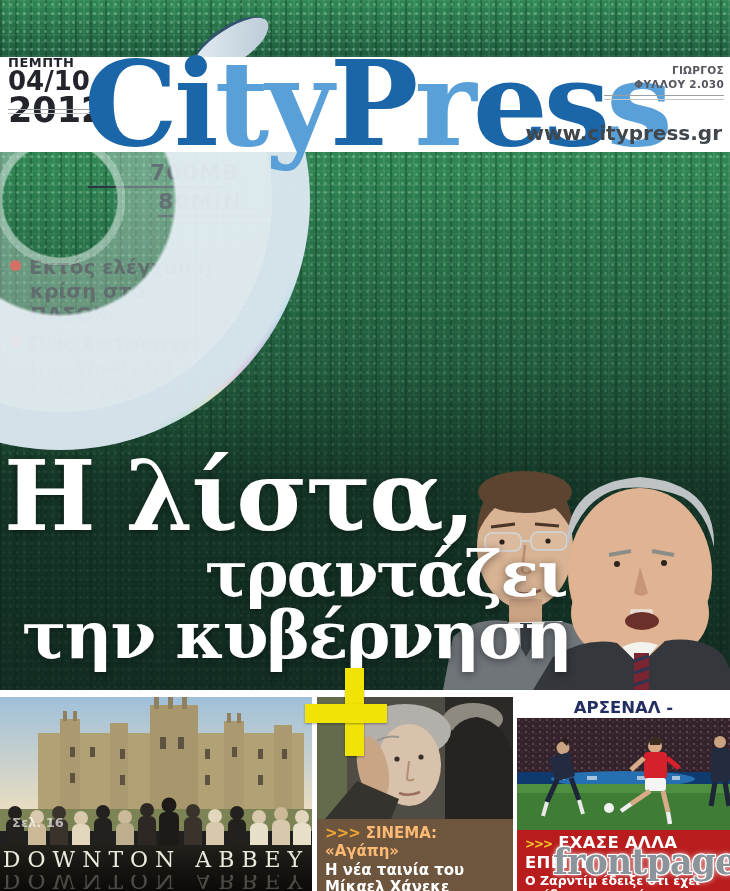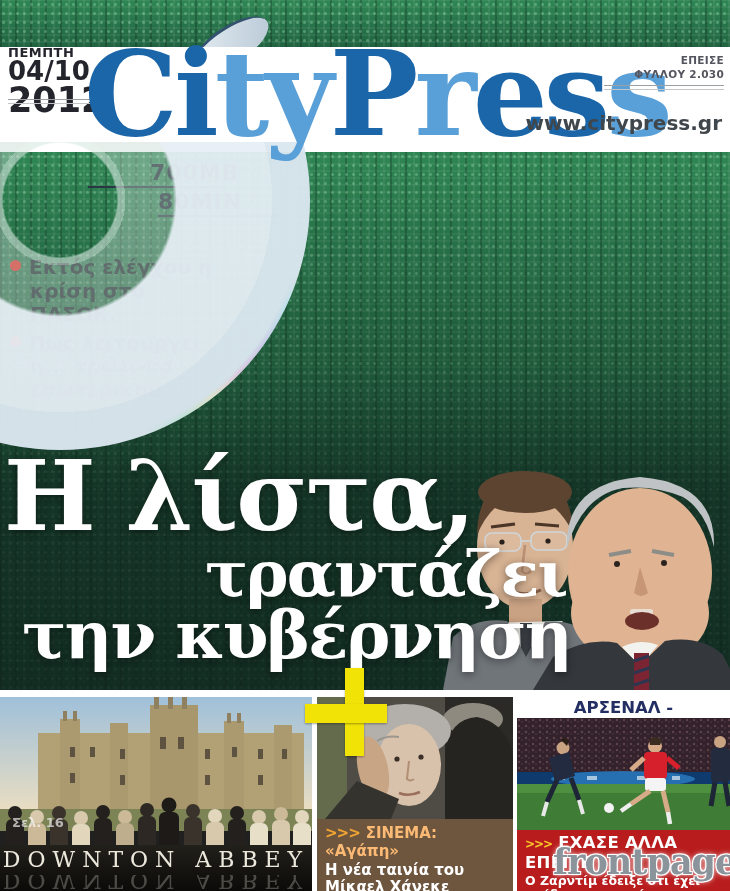--- a/index.html
+++ b/index.html
@@ -41,21 +41,21 @@
       transparent 0 18deg, rgba(130,220,240,.55) 26deg, rgba(170,140,225,.55) 36deg,
       rgba(255,110,200,.5) 44deg, rgba(255,225,110,.55) 52deg, rgba(130,225,160,.5) 60deg,
       transparent 70deg);
     -webkit-mask:radial-gradient(circle, transparent 0 69%, #000 72% 96%, transparent 98%);
             mask:radial-gradient(circle, transparent 0 69%, #000 72% 96%, transparent 98%);}
   .cd-peek{position:absolute;left:188px;top:26px;width:86px;height:34px;z-index:1;
     background:linear-gradient(125deg,#e6eef4,#b7c8d5);
     border-top:3px solid #34526f;border-radius:50%;transform:rotate(-33deg);}
 
   
-  .masthead{position:absolute;left:0;top:47px;width:730px;height:95px;background:#fff;z-index:3;}
+  .masthead{position:absolute;left:0;top:57px;width:730px;height:95px;background:#fff;z-index:3;}
   .date-block{position:absolute;left:8px;top:0;color:#24242c;line-height:.95;}
   .date-day{font-size:13px;font-weight:bold;letter-spacing:.5px;}
   .date-num{font-size:26px;font-weight:bold;}
   .date-year{font-size:35px;font-weight:bold;}
   .rule2{position:absolute;border-top:1px solid #9aa0a4;}
   .rule2::after{content:"";position:absolute;left:0;right:0;top:3px;border-top:1px solid #c2c6c9;}
   .publisher{position:absolute;left:8px;top:60px;font-size:10.5px;font-weight:bold;
              color:#87878d;line-height:1.3;letter-spacing:.4px;}
   .logo{position:absolute;left:84px;top:-12px;font-family:"DejaVu Serif","Liberation Serif",serif;
         font-weight:bold;font-size:118px;letter-spacing:-4px;line-height:1;white-space:nowrap;}
@@ -152,21 +152,21 @@
 
   <header class="masthead">
     <div class="date-block">
       <div class="date-day">ΠΕΜΠΤΗ</div>
       <div class="date-num">04/10</div>
       <div class="date-year">2012</div>
     </div>
     <div class="rule2" style="left:8px;top:52px;width:88px;"></div>
     <div class="logo"><span style="color: rgb(27, 102, 169);">C</span><span style="color: rgb(27, 102, 169);">i</span><span style="color: rgb(90, 160, 216);">t</span><span style="color: rgb(90, 160, 216);">y</span><span style="color: rgb(27, 102, 169);">P</span><span style="color: rgb(90, 160, 216);">r</span><span style="color: rgb(27, 102, 169);">e</span><span style="color: rgb(27, 102, 169);">s</span><span style="color: rgb(90, 160, 216);">s</span></div>
     <div class="issue">
-      <div>ΕΠΕΙΣΕ</div>
+      <div>ΓΙΩΡΓΟΣ</div>
       <div>ΦΥΛΛΟΥ 2.030</div>
     </div>
     <div class="rule2" style="right:6px;top:38px;width:120px;"></div>
     <div class="website">www.citypress.gr</div>
   </header>
 
   <div class="main-green" style="background:none;">
     <div class="cd-cap">700MB</div>
     <div class="cd-rule1"></div>
     <div class="cd-dur">80MIN</div>

